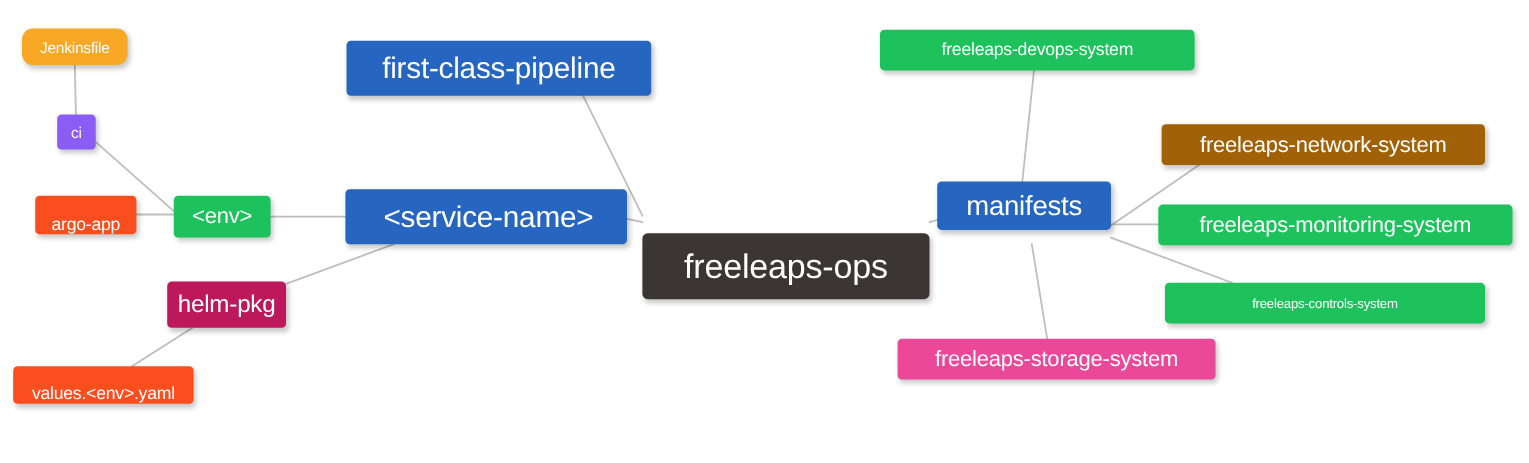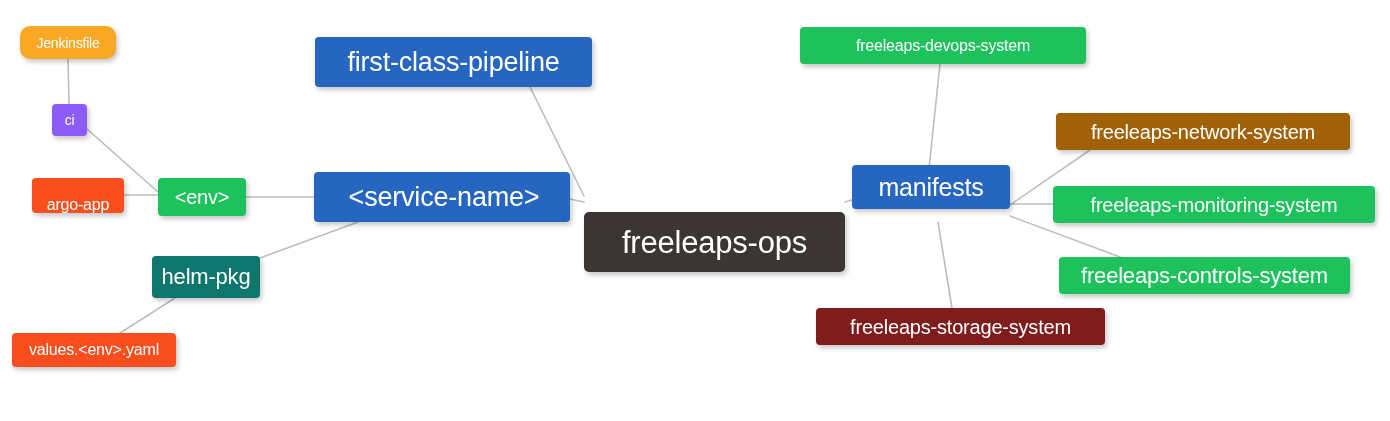--- a/index.html
+++ b/index.html
@@ -82,38 +82,38 @@
       </div>
       <div class="node" style="left: 52px; top: 104px; width: 35px; height: 32px; background: #8b5cf6; font-size: 14px;">
         <span>ci</span>
       </div>
       <div class="node" style="left: 20px; top: 26px; width: 96px; height: 33px; background: rgb(249, 168, 38); font-size: 14px; border-radius: 10px;">
         <span>Jenkinsfile</span>
       </div>
       <div class="node" style="left: 32px; top: 178px; width: 92px; height: 35px; background: rgb(250, 78, 30); font-size: 16px; align-items: flex-end;">
         <span>argo-app</span>
       </div>
-      <div class="node" style="left: 152px; top: 256px; width: 108px; height: 42px; background: #0f766e; font-size: 22px;">
+      <div class="node" style="left: 152px; top: 256px; width: 108px; height: 42px; background: #be185d; font-size: 22px;">
         <span>helm-pkg</span>
       </div>
-      <div class="node" style="left: 12px; top: 333px; width: 164px; height: 34px; background: rgb(250, 78, 30); font-size: 16px;">
+      <div class="node" style="left: 12px; top: 333px; width: 164px; height: 34px; background: rgb(250, 78, 30); font-size: 16px; align-items: flex-end;">
         <span>values.&lt;env&gt;.yaml</span>
       </div>
       <div class="node" style="left: 852px; top: 165px; width: 158px; height: 44px; background: rgb(38, 102, 192); font-size: 25px;">
         <span>manifests</span>
       </div>
       <div class="node" style="left: 800px; top: 27px; width: 286px; height: 37px; background: rgb(30, 194, 93); font-size: 16px;">
         <span>freeleaps-devops-system</span>
       </div>
       <div class="node" style="left: 1056px; top: 113px; width: 294px; height: 37px; background: #a16207; font-size: 20px;">
         <span>freeleaps-network-system</span>
       </div>
       <div class="node" style="left: 1053px; top: 186px; width: 322px; height: 37px; background: rgb(30, 194, 93); font-size: 20px; justify-content: center;">
         <span>freeleaps-monitoring-system</span>
       </div>
-      <div class="node" style="left: 1059px; top: 257px; width: 291px; height: 37px; background: rgb(30, 194, 93); font-size: 22px;">
+      <div class="node" style="left: 1059px; top: 257px; width: 291px; height: 37px; background: rgb(30, 194, 93); font-size: 12px;">
         <span>freeleaps-controls-system</span>
       </div>
-      <div class="node" style="left: 816px; top: 308px; width: 289px; height: 37px; background: #7f1d1d; font-size: 20px;">
+      <div class="node" style="left: 816px; top: 308px; width: 289px; height: 37px; background: #ec4899; font-size: 20px;">
         <span>freeleaps-storage-system</span>
       </div>
     </div>
 </div>
 
 </body></html>

